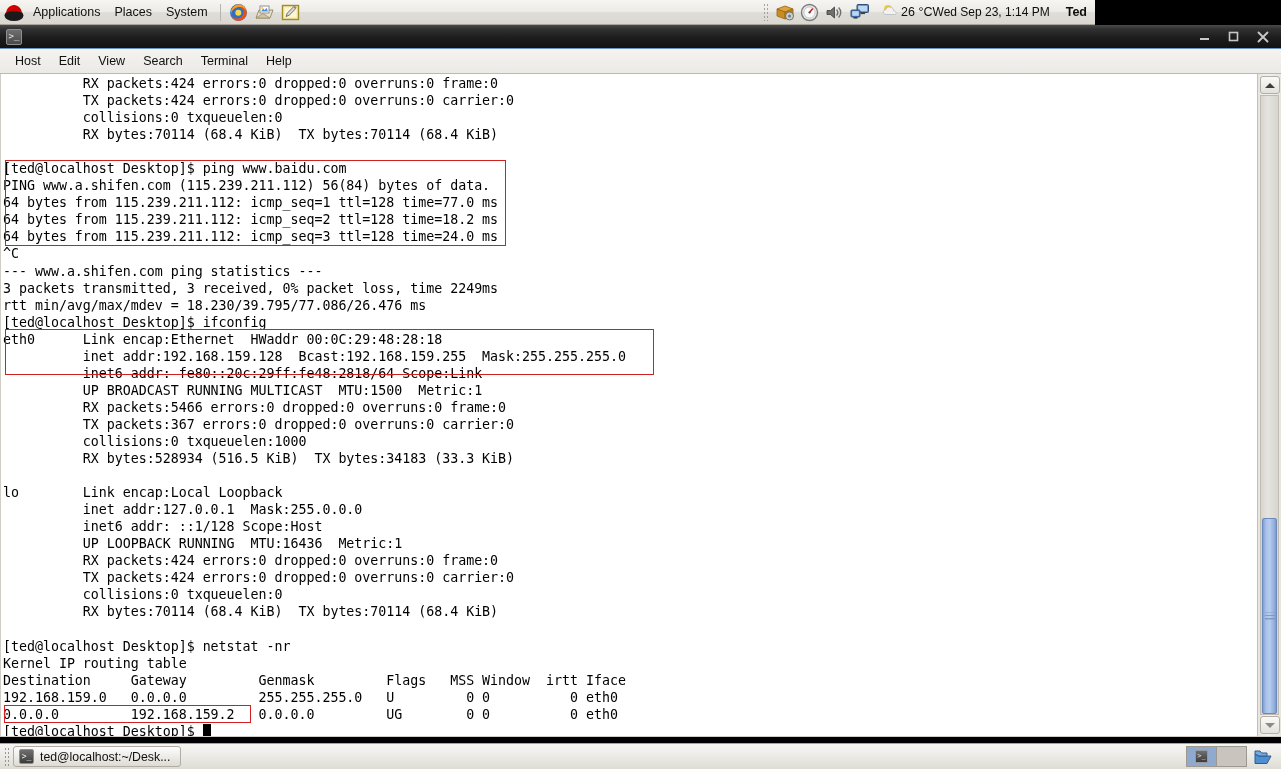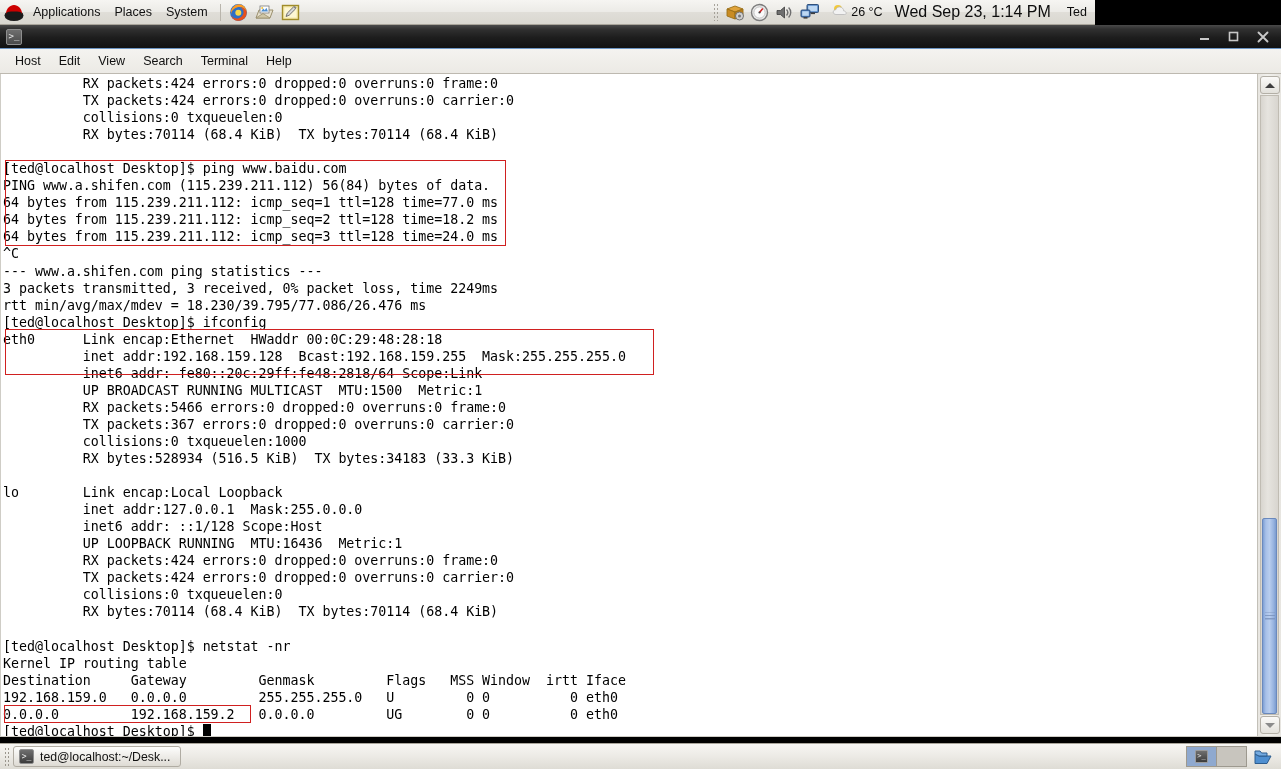--- a/index.html
+++ b/index.html
@@ -70,27 +70,26 @@
     width: 25px; height: 22px;
     display:flex; align-items:center; justify-content:center;
     cursor: default;
   }
   #weather {
     display:flex; align-items:center; gap:1px;
     margin-left: 10px;
     font-size: 12.5px;
   }
   #clock {
-    margin-left: 12px;
-    font-size: 16px;
+    font-size: 12px;
     white-space: nowrap;
   }
   #user-name {
     margin-left: 16px;
-    font-weight: normal;
+    font-weight: bold;
     font-size: 12.5px;
   }
 
   
   #terminal-window {
     position: absolute;
     left: 0; top: 25px;
     width: 1281px;
     height: 718px;
   }

